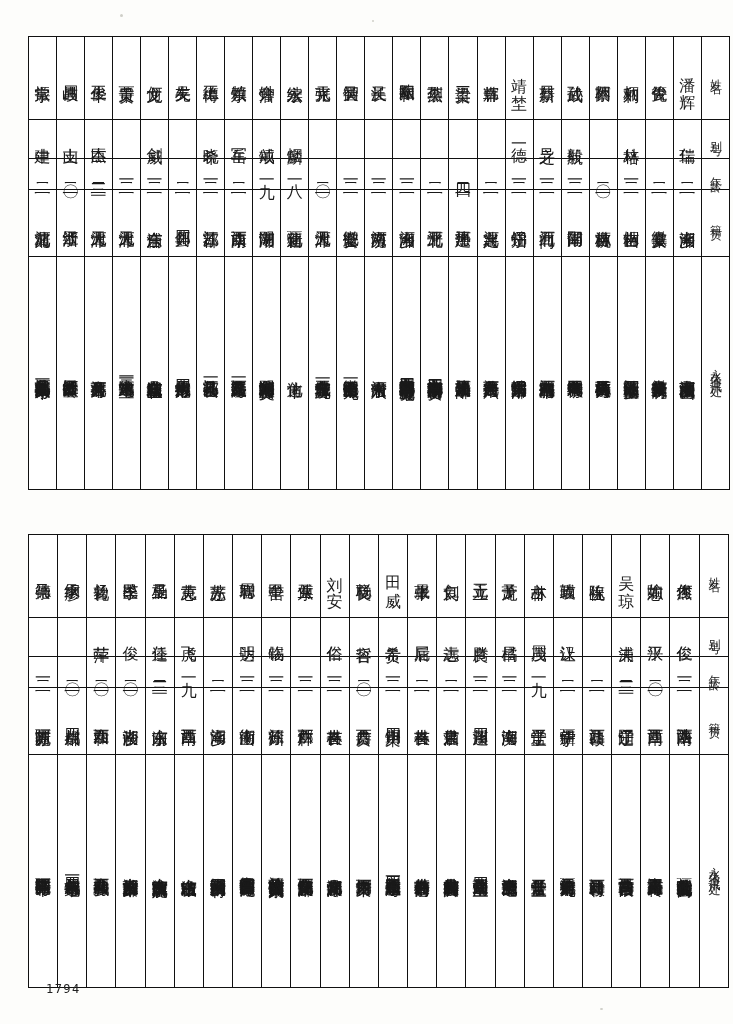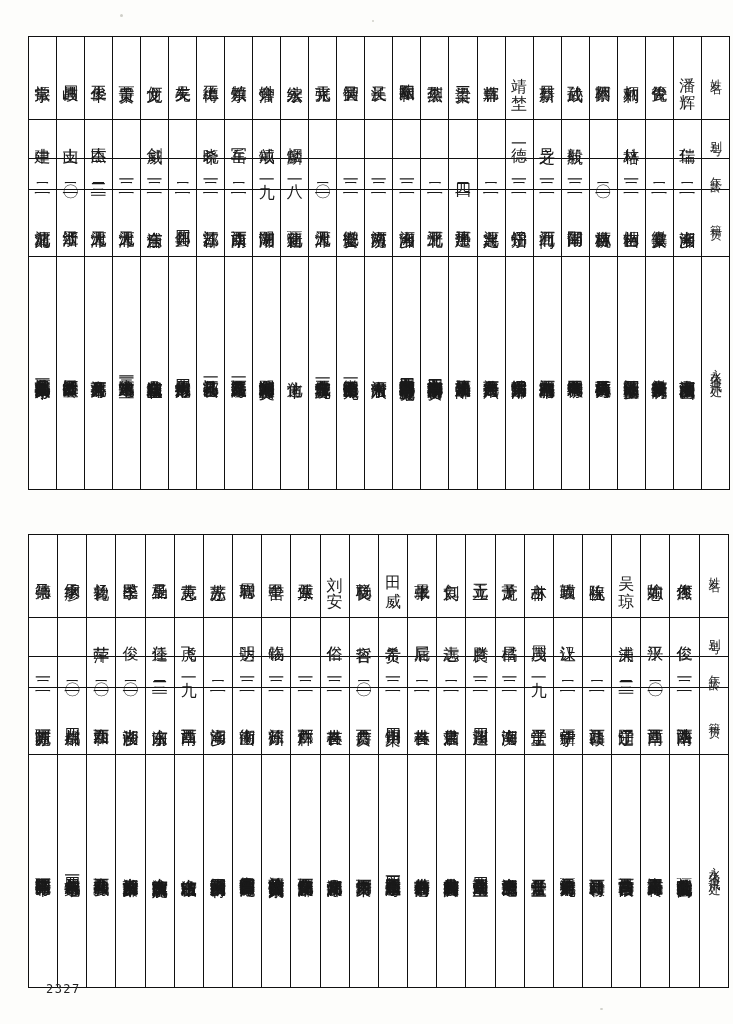--- a/index.html
+++ b/index.html
@@ -839,18 +839,18 @@
               <span class="v r-addr">新疆喀什疏勒县北大街工商会转</span>
             </td>
             <td class="hdrcell hdr" style="width: 28.1667px;">
               <span class="v">永久通讯处</span>
             </td>
           </tr>
       </tbody>
     </table>
   </div>
 
-  <div class="folio">2327</div>
+  <div class="folio">1794</div>
 
   <div class="speck" style="left:120px;top:14px;width:3px;height:3px;"></div>
   <div class="speck" style="left:372px;top:20px;width:2px;height:2px;"></div>
   <div class="speck" style="left:600px;top:1008px;width:3px;height:2px;"></div>
 </div>
 
 </body></html>

